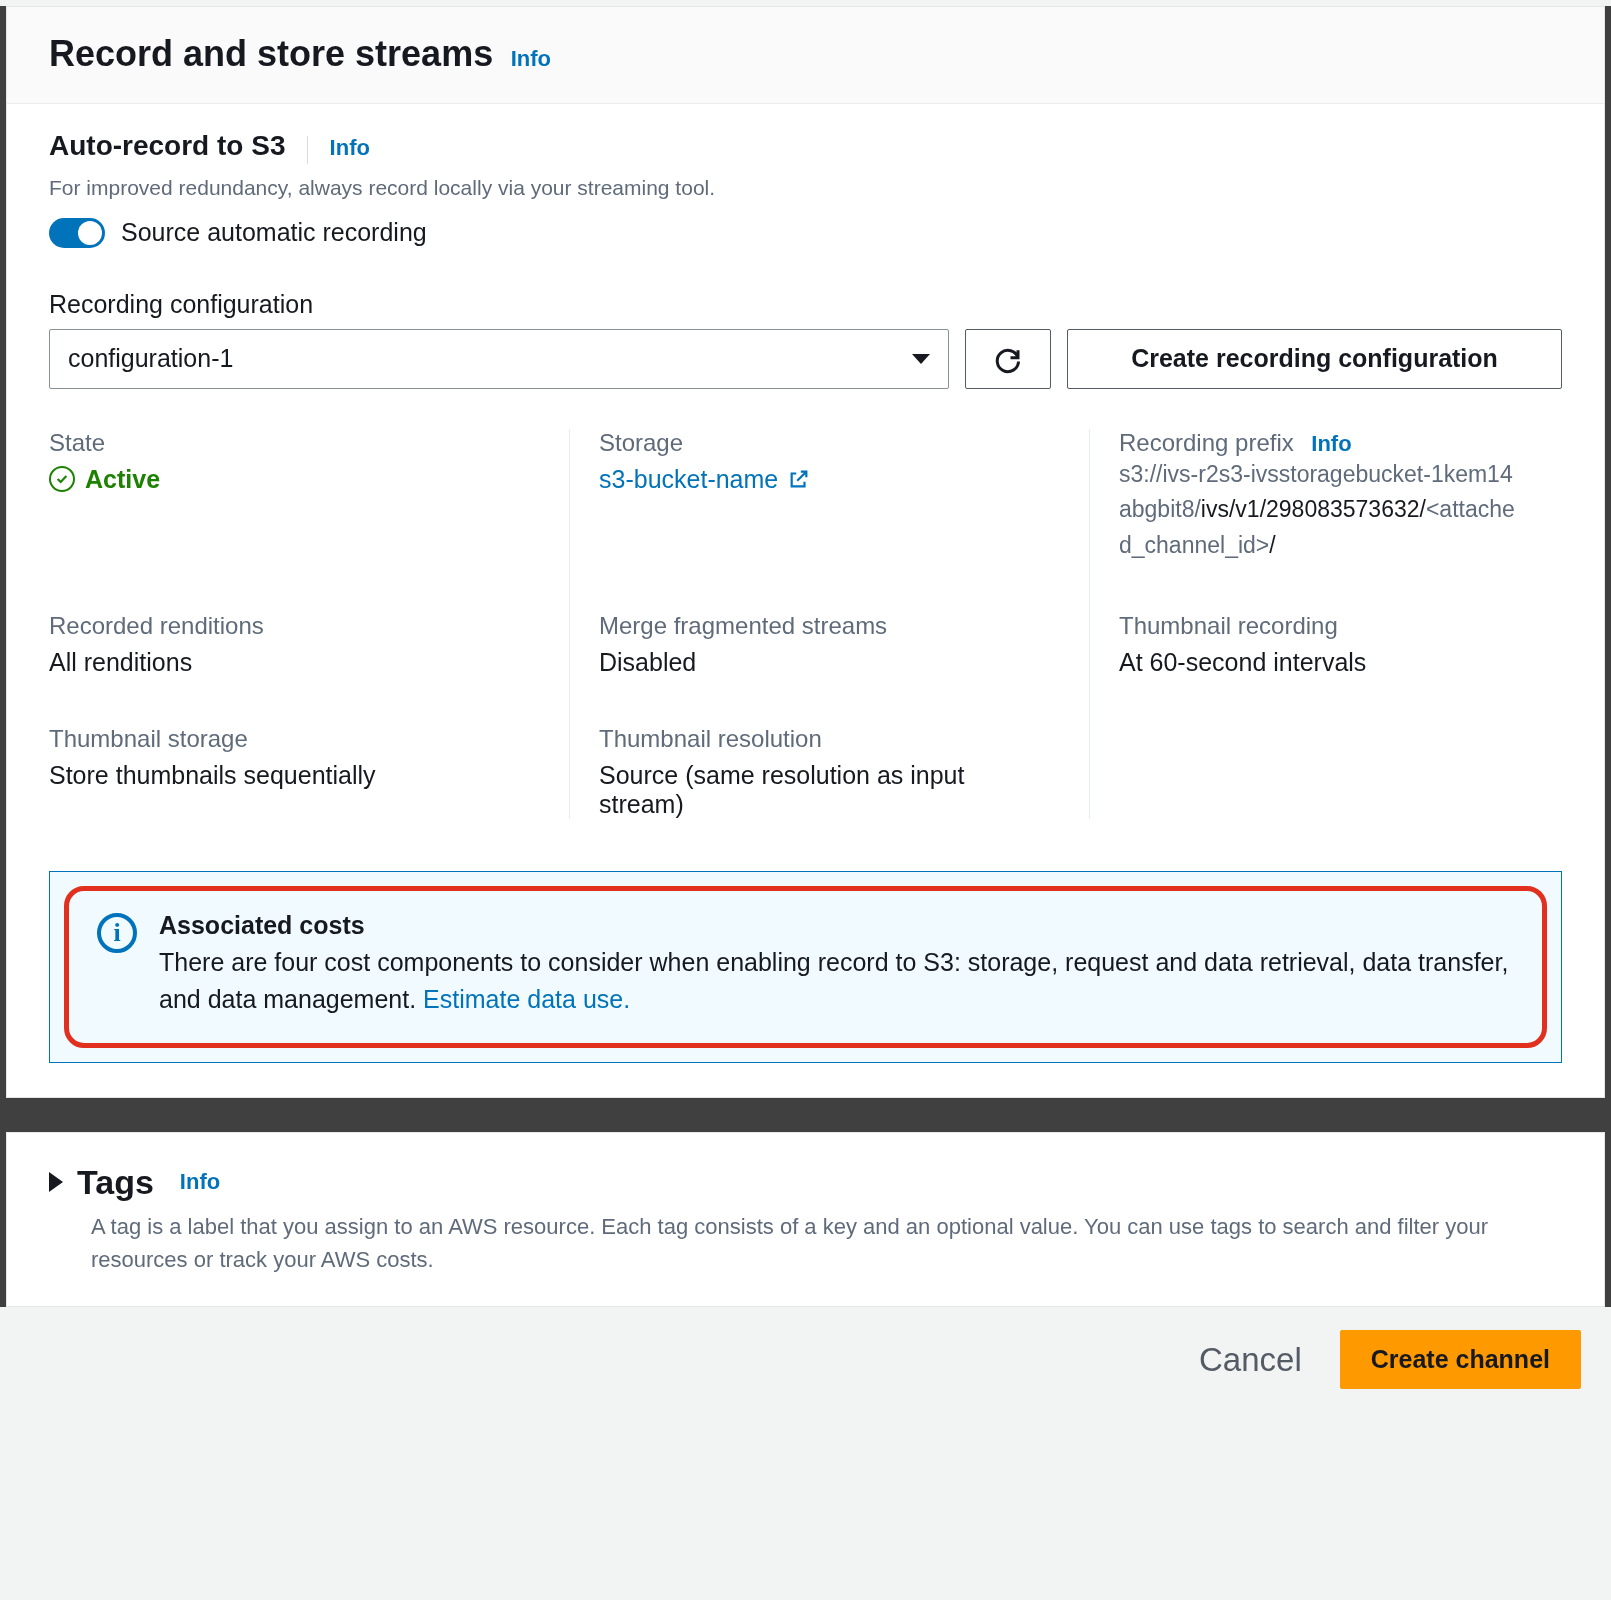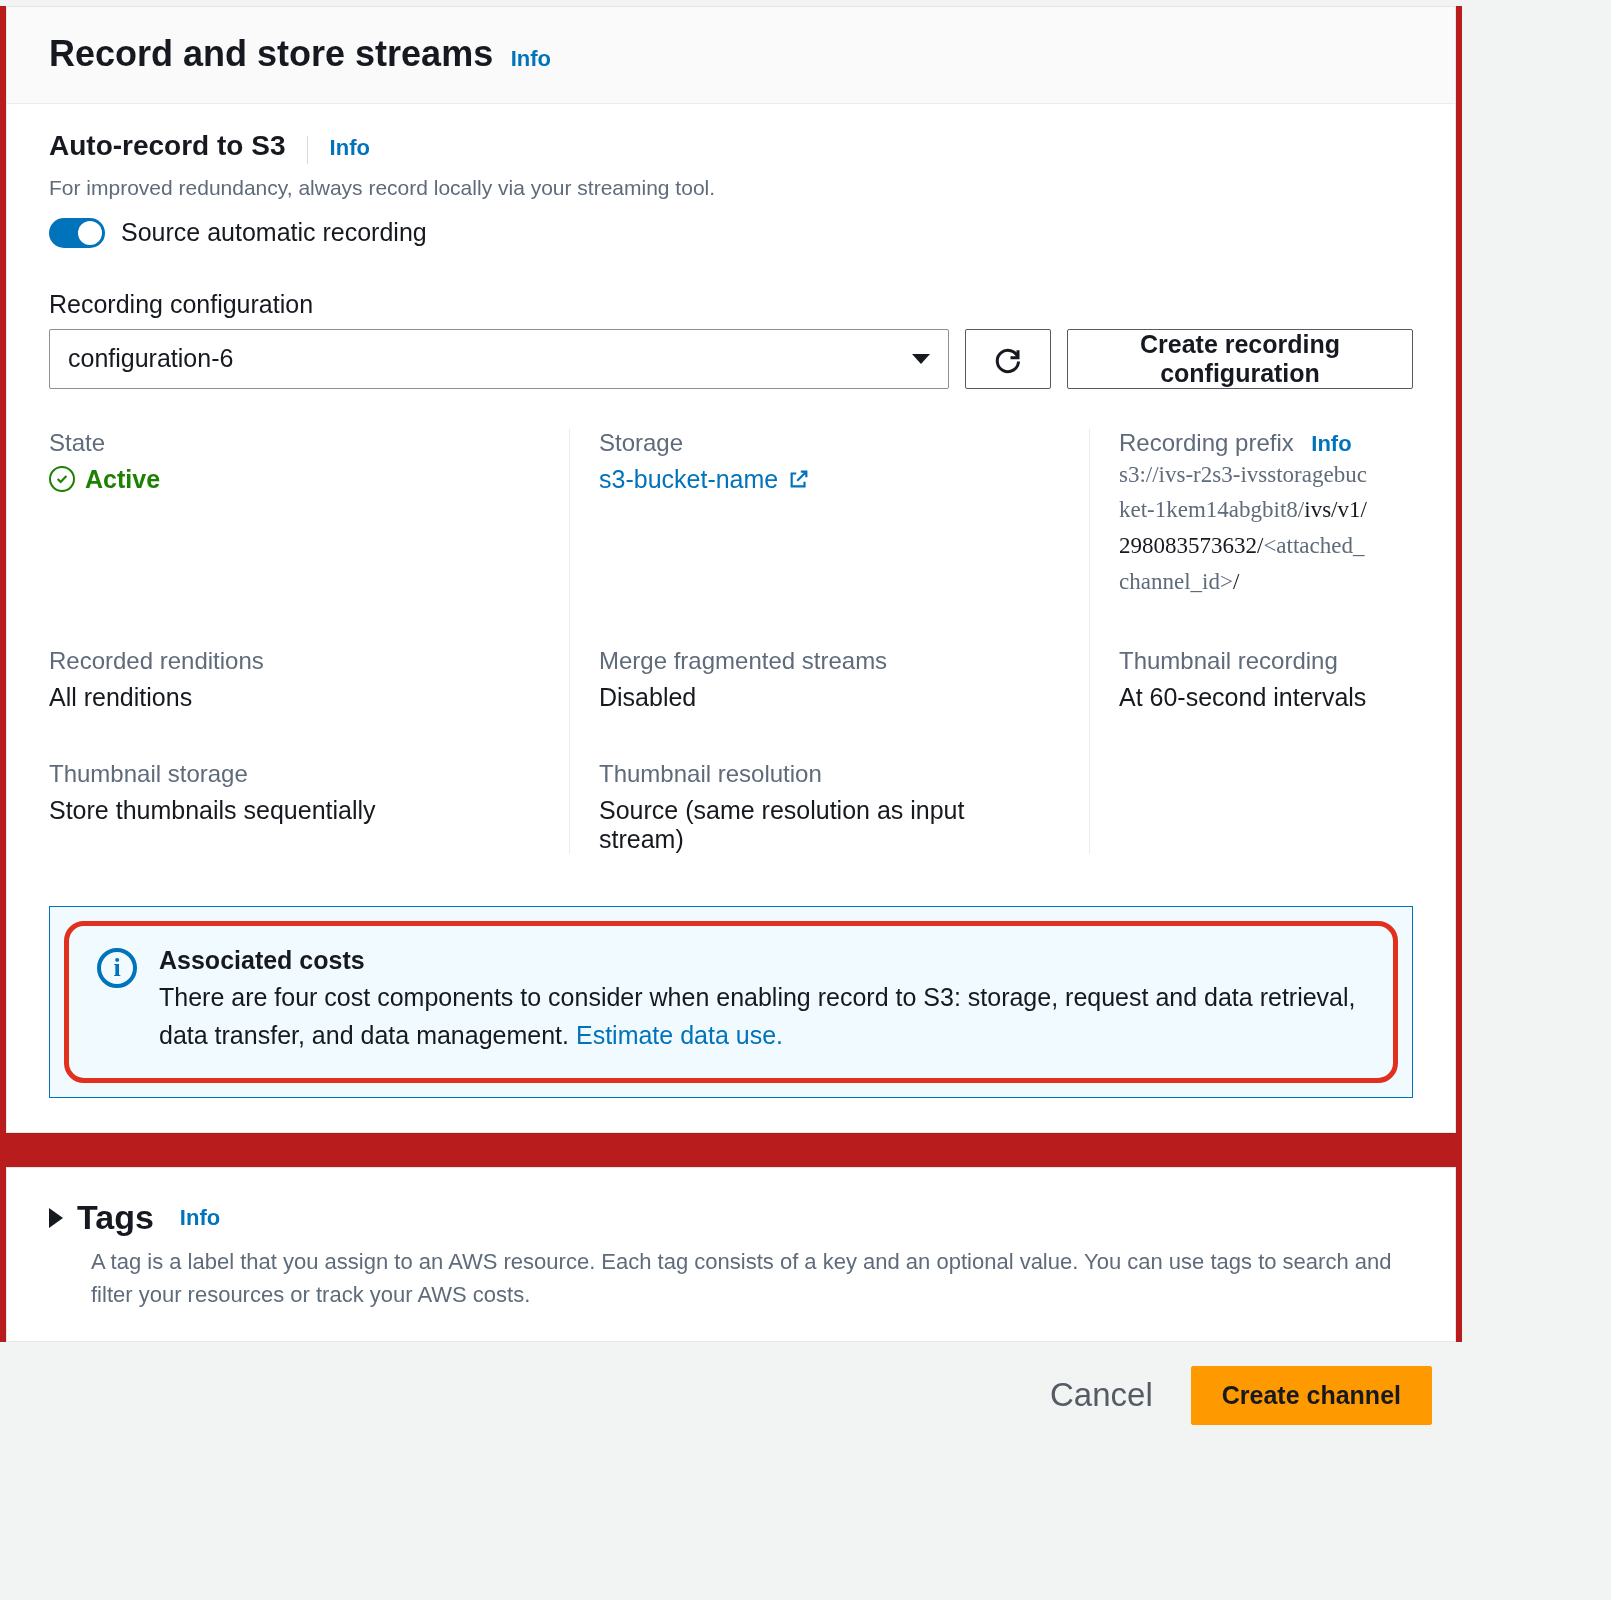--- a/index.html
+++ b/index.html
@@ -3,21 +3,21 @@
 <meta charset="utf-8">
 <style>
   * { box-sizing: border-box; }
   html, body {
     margin: 0; padding: 0;
     font-family: "Amazon Ember", "Helvetica Neue", Arial, sans-serif;
     font-size: 20px;
     background: #f2f3f3;
     color: #16191f;
   }
-  .container { width: 1462px; background:#b91c1c; }
+  .container { width: 1611px; background:#404040; }
   .panel {
     background: #fff;
     border: 1px solid #e6e6e6;
     box-shadow: 0 1px 1px rgba(0,0,0,0.05);
     margin: 6px 6px 0 6px;
   }
   .panel-header {
     background: #fafafa;
     border-bottom: 1px solid #eaeded;
     padding: 26px 42px 28px 42px;
@@ -100,21 +100,21 @@
   .detail-label { color:#5f6b7a; font-size:24px; margin-bottom:8px; }
   .detail-value { font-size:25px; }
   .state-val { color:#1d8102; font-weight:600; display:flex; align-items:center; gap:10px; font-size:25px;}
   .state-icon {
     width:26px; height:26px; border:2.5px solid #1d8102; border-radius:50%;
     display:inline-flex; align-items:center; justify-content:center;
   }
   .state-icon svg { width:14px; height:14px; }
   .link { color:#0073bb; font-size:25px; cursor:pointer; display:inline-flex; align-items:center; gap:10px;}
   .ext-icon { width:22px; height:22px; }
-  .prefix { font-family: Liberation Serif, serif; font-size:23px; line-height:1.55; word-break:break-all;}
+  .prefix { font-family: Liberation Sans, sans-serif; font-size:23px; line-height:1.55; word-break:break-all;}
   .prefix .gray { color:#5f6b7a; }
   .callout {
     margin-top: 52px;
     border: 1px solid #0073bb;
     background: #f1faff;
     padding: 0;
     position: relative;
   }
   .callout-highlight {
     margin: 14px;
@@ -176,21 +176,21 @@
         <div class="desc">For improved redundancy, always record locally via your streaming tool.</div>
         <div class="toggle-row">
           <div class="toggle"></div>
           <div class="toggle-label">Source automatic recording</div>
         </div>
       </div>
 
       <div class="field-label">Recording configuration</div>
       <div class="controls-row">
         <div class="select">
-          <span>configuration-6</span>
+          <span>configuration-1</span>
           <span class="caret-down"></span>
         </div>
         <div class="icon-btn">
           <svg viewBox="0 0 24 24">
               <path fill="none" stroke="#16191f" stroke-width="2.4" d="M20 5 L20 11 L14 11 M20 11 A8.5 8.5 0 1 0 20.4 14"></path>
             </svg>
         </div>
         <button class="btn" style="flex:1">Create recording configuration</button>
       </div>
 

